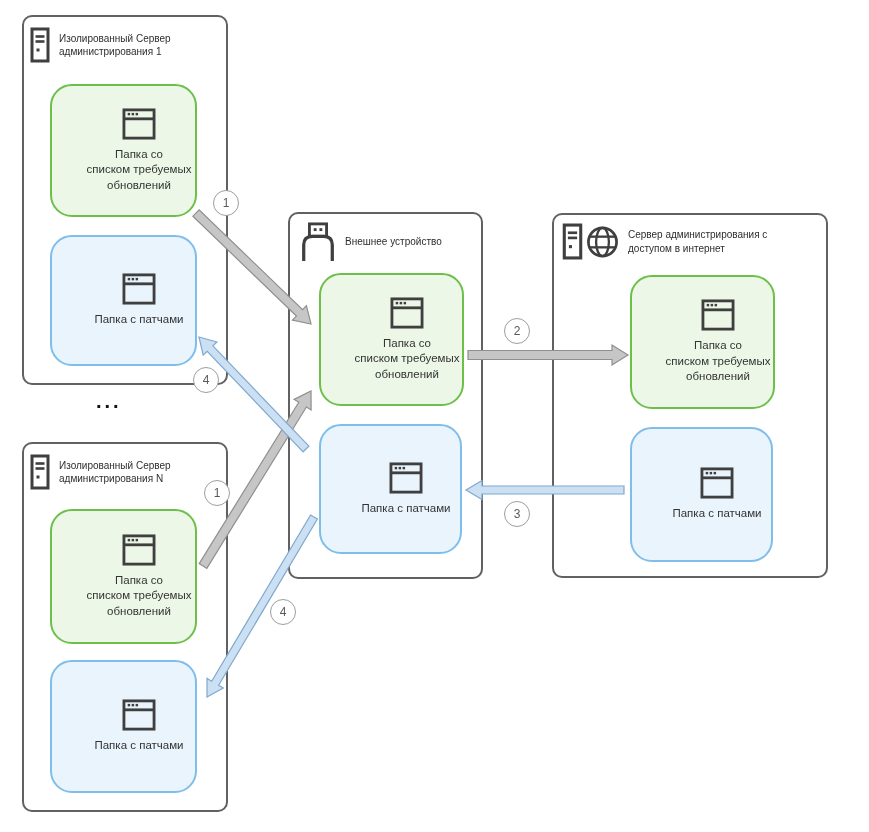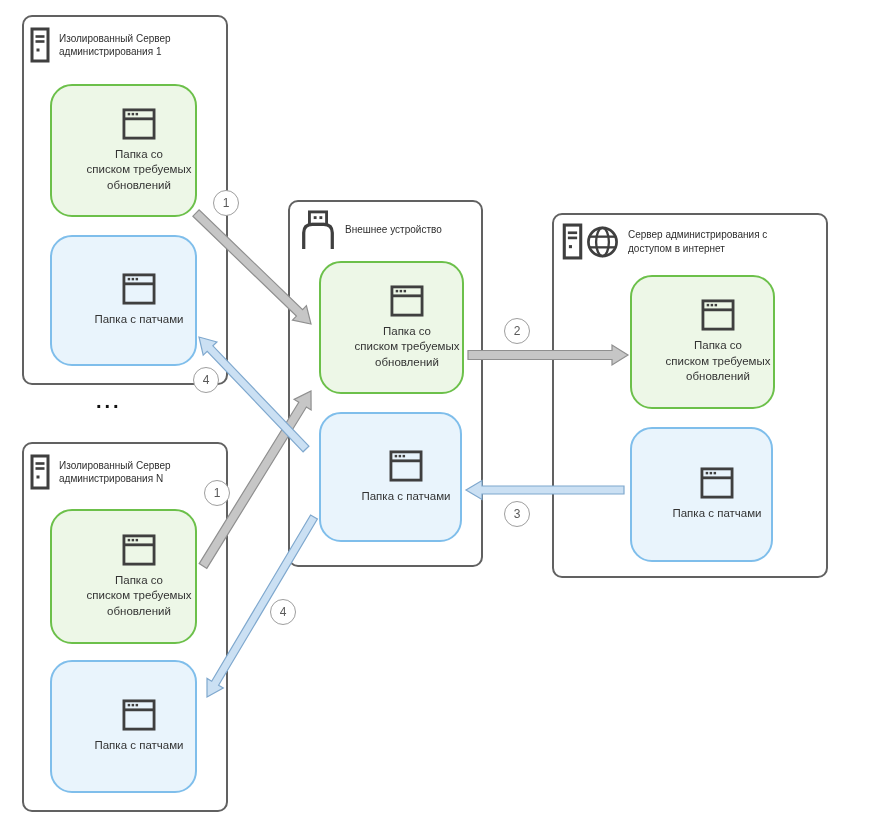--- a/index.html
+++ b/index.html
@@ -121,21 +121,21 @@
 обновлений</div>
     </div>
     <div class="inner blue" style="left:26px;top:216px;width:147px;height:133px;">
       <svg class="icon" width="34" height="32">
           <use href="#sym-window"></use>
         </svg>
       <div class="inner-label">Папка с патчами</div>
     </div>
   </section>
 
-  <section class="outer-box" style="left:288px;top:200px;width:195px;height:367px;">
+  <section class="outer-box" style="left:288px;top:212px;width:195px;height:367px;">
     <header class="node-header" style="left:7px;top:8px;gap:6px;">
       <svg class="icon" width="42" height="40">
           <use href="#sym-usb"></use>
         </svg>
       <div class="node-title">Внешнее устройство</div>
     </header>
     <div class="inner green" style="left:29px;top:59px;width:145px;height:133px;">
       <svg class="icon" width="34" height="32">
           <use href="#sym-window"></use>
         </svg>

